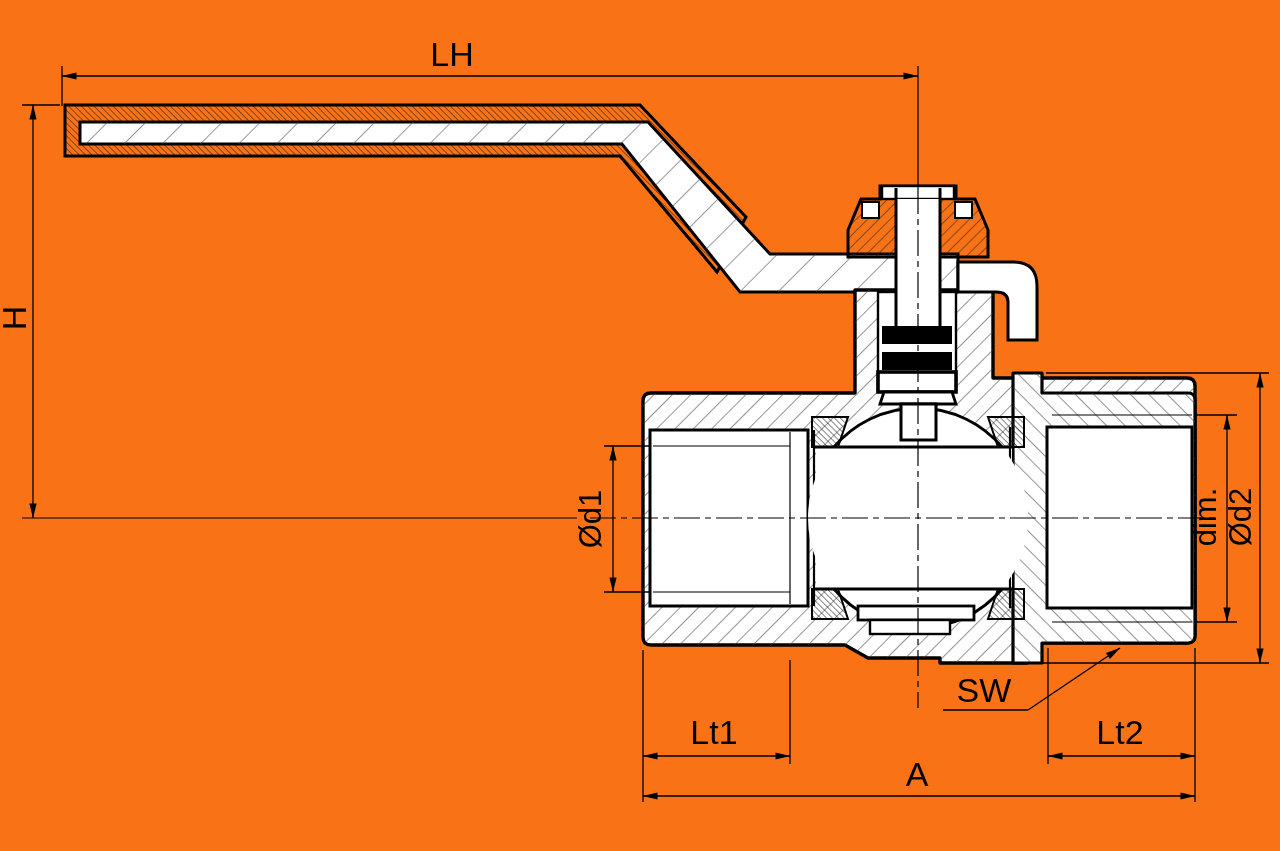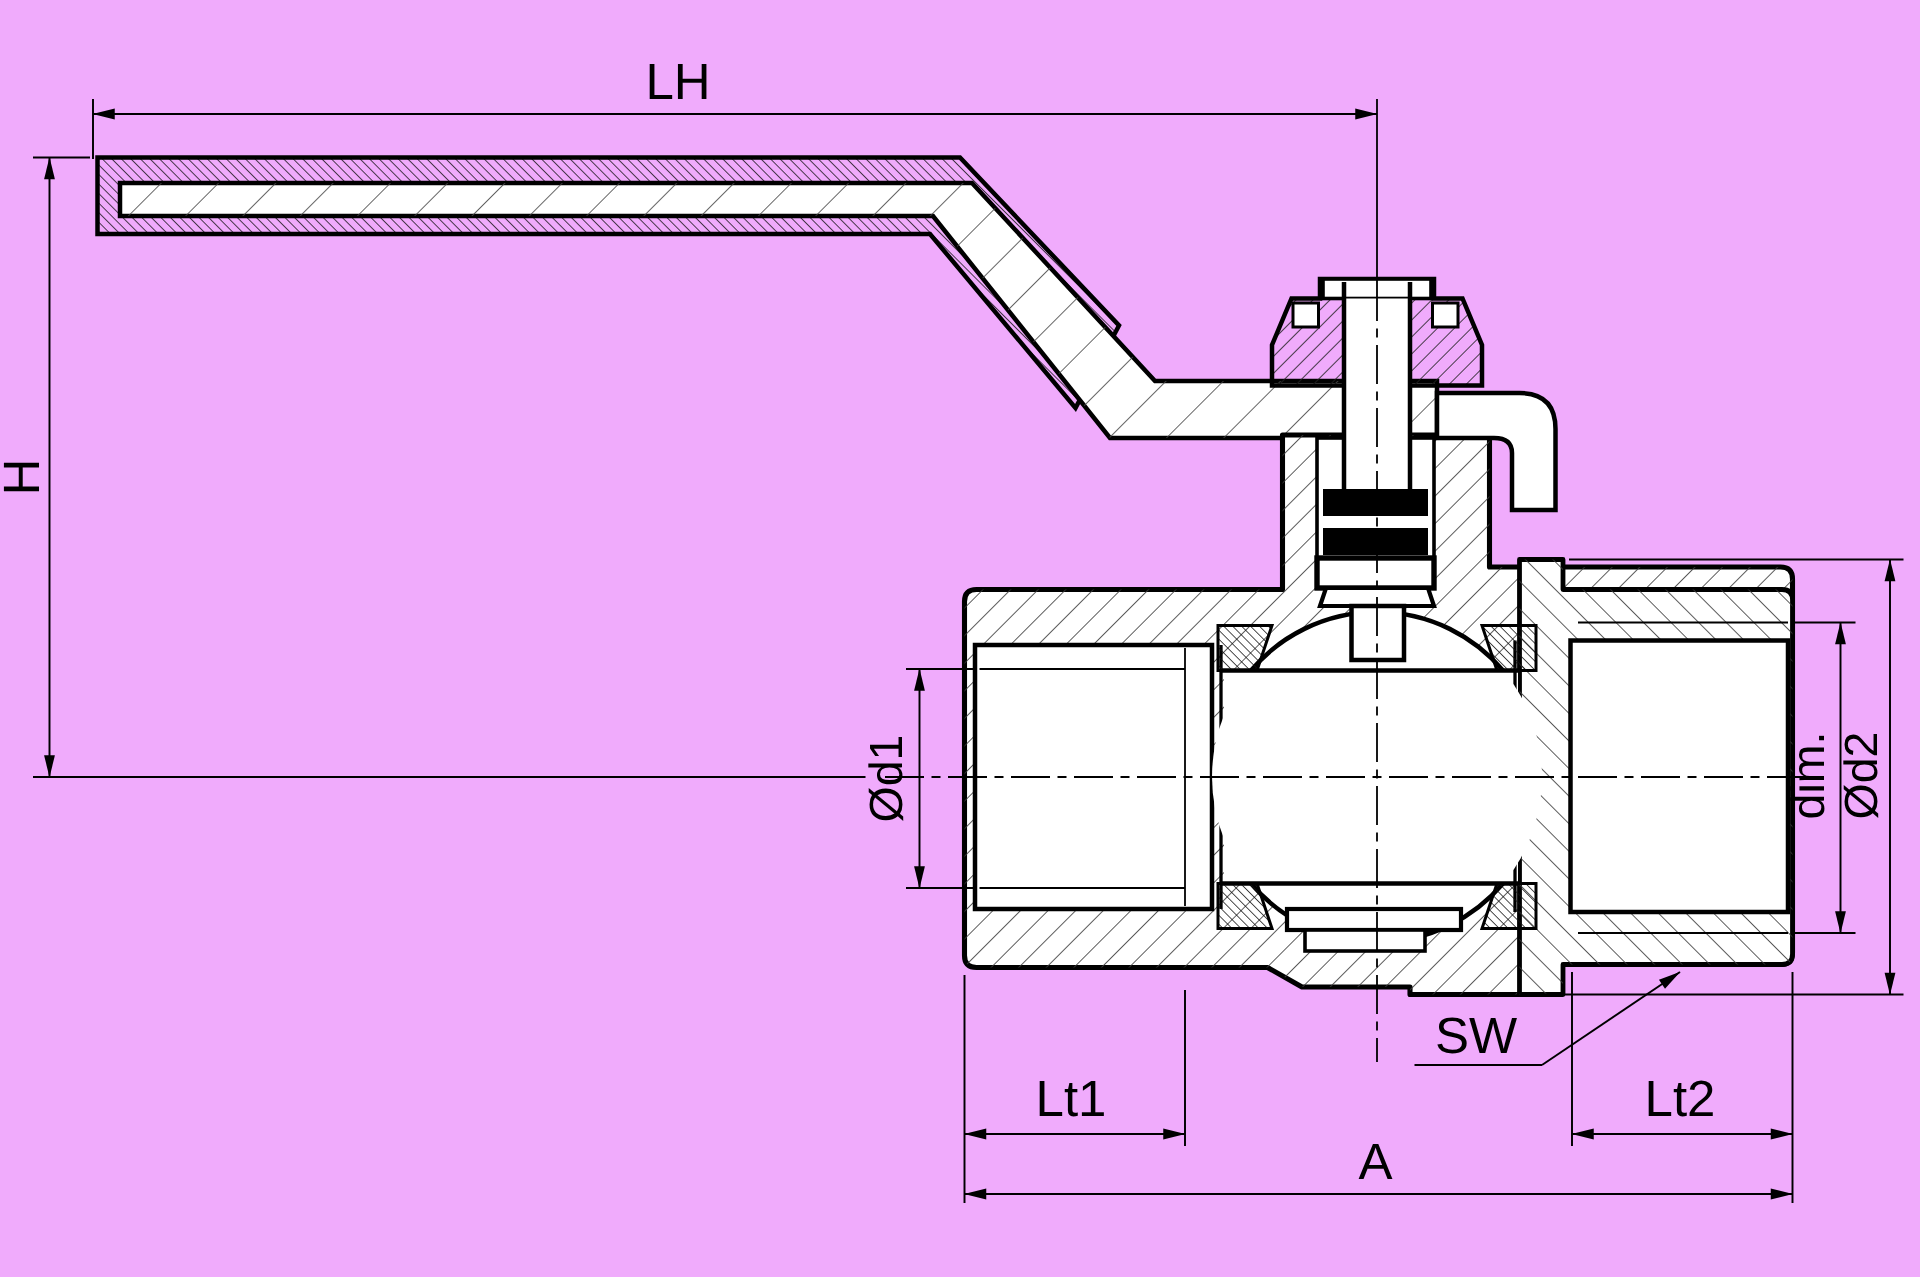--- a/index.html
+++ b/index.html
@@ -1,16 +1,16 @@
 <!DOCTYPE html>
 <html><head>
 <meta charset="utf-8">
 <style>
   html,body{margin:0;padding:0;background:#fff;}
-  .canvas{width:1280px;height:851px;position:relative;background:#f0abfc;overflow:hidden;text-align:center;}
+  .canvas{width:1280px;height:851px;position:relative;background:#f97316;overflow:hidden;text-align:center;}
   svg{display:block;}
   text{font-family:"Liberation Sans","DejaVu Sans",sans-serif;fill:#000;}
   .dimtxt{font-size:34px;}
   .dimtxt-sm{font-size:31px;}
 </style>
 </head>
 <body>
 
 <div class="canvas">
 <svg width="1280" height="851" viewBox="0 0 1280 851">

